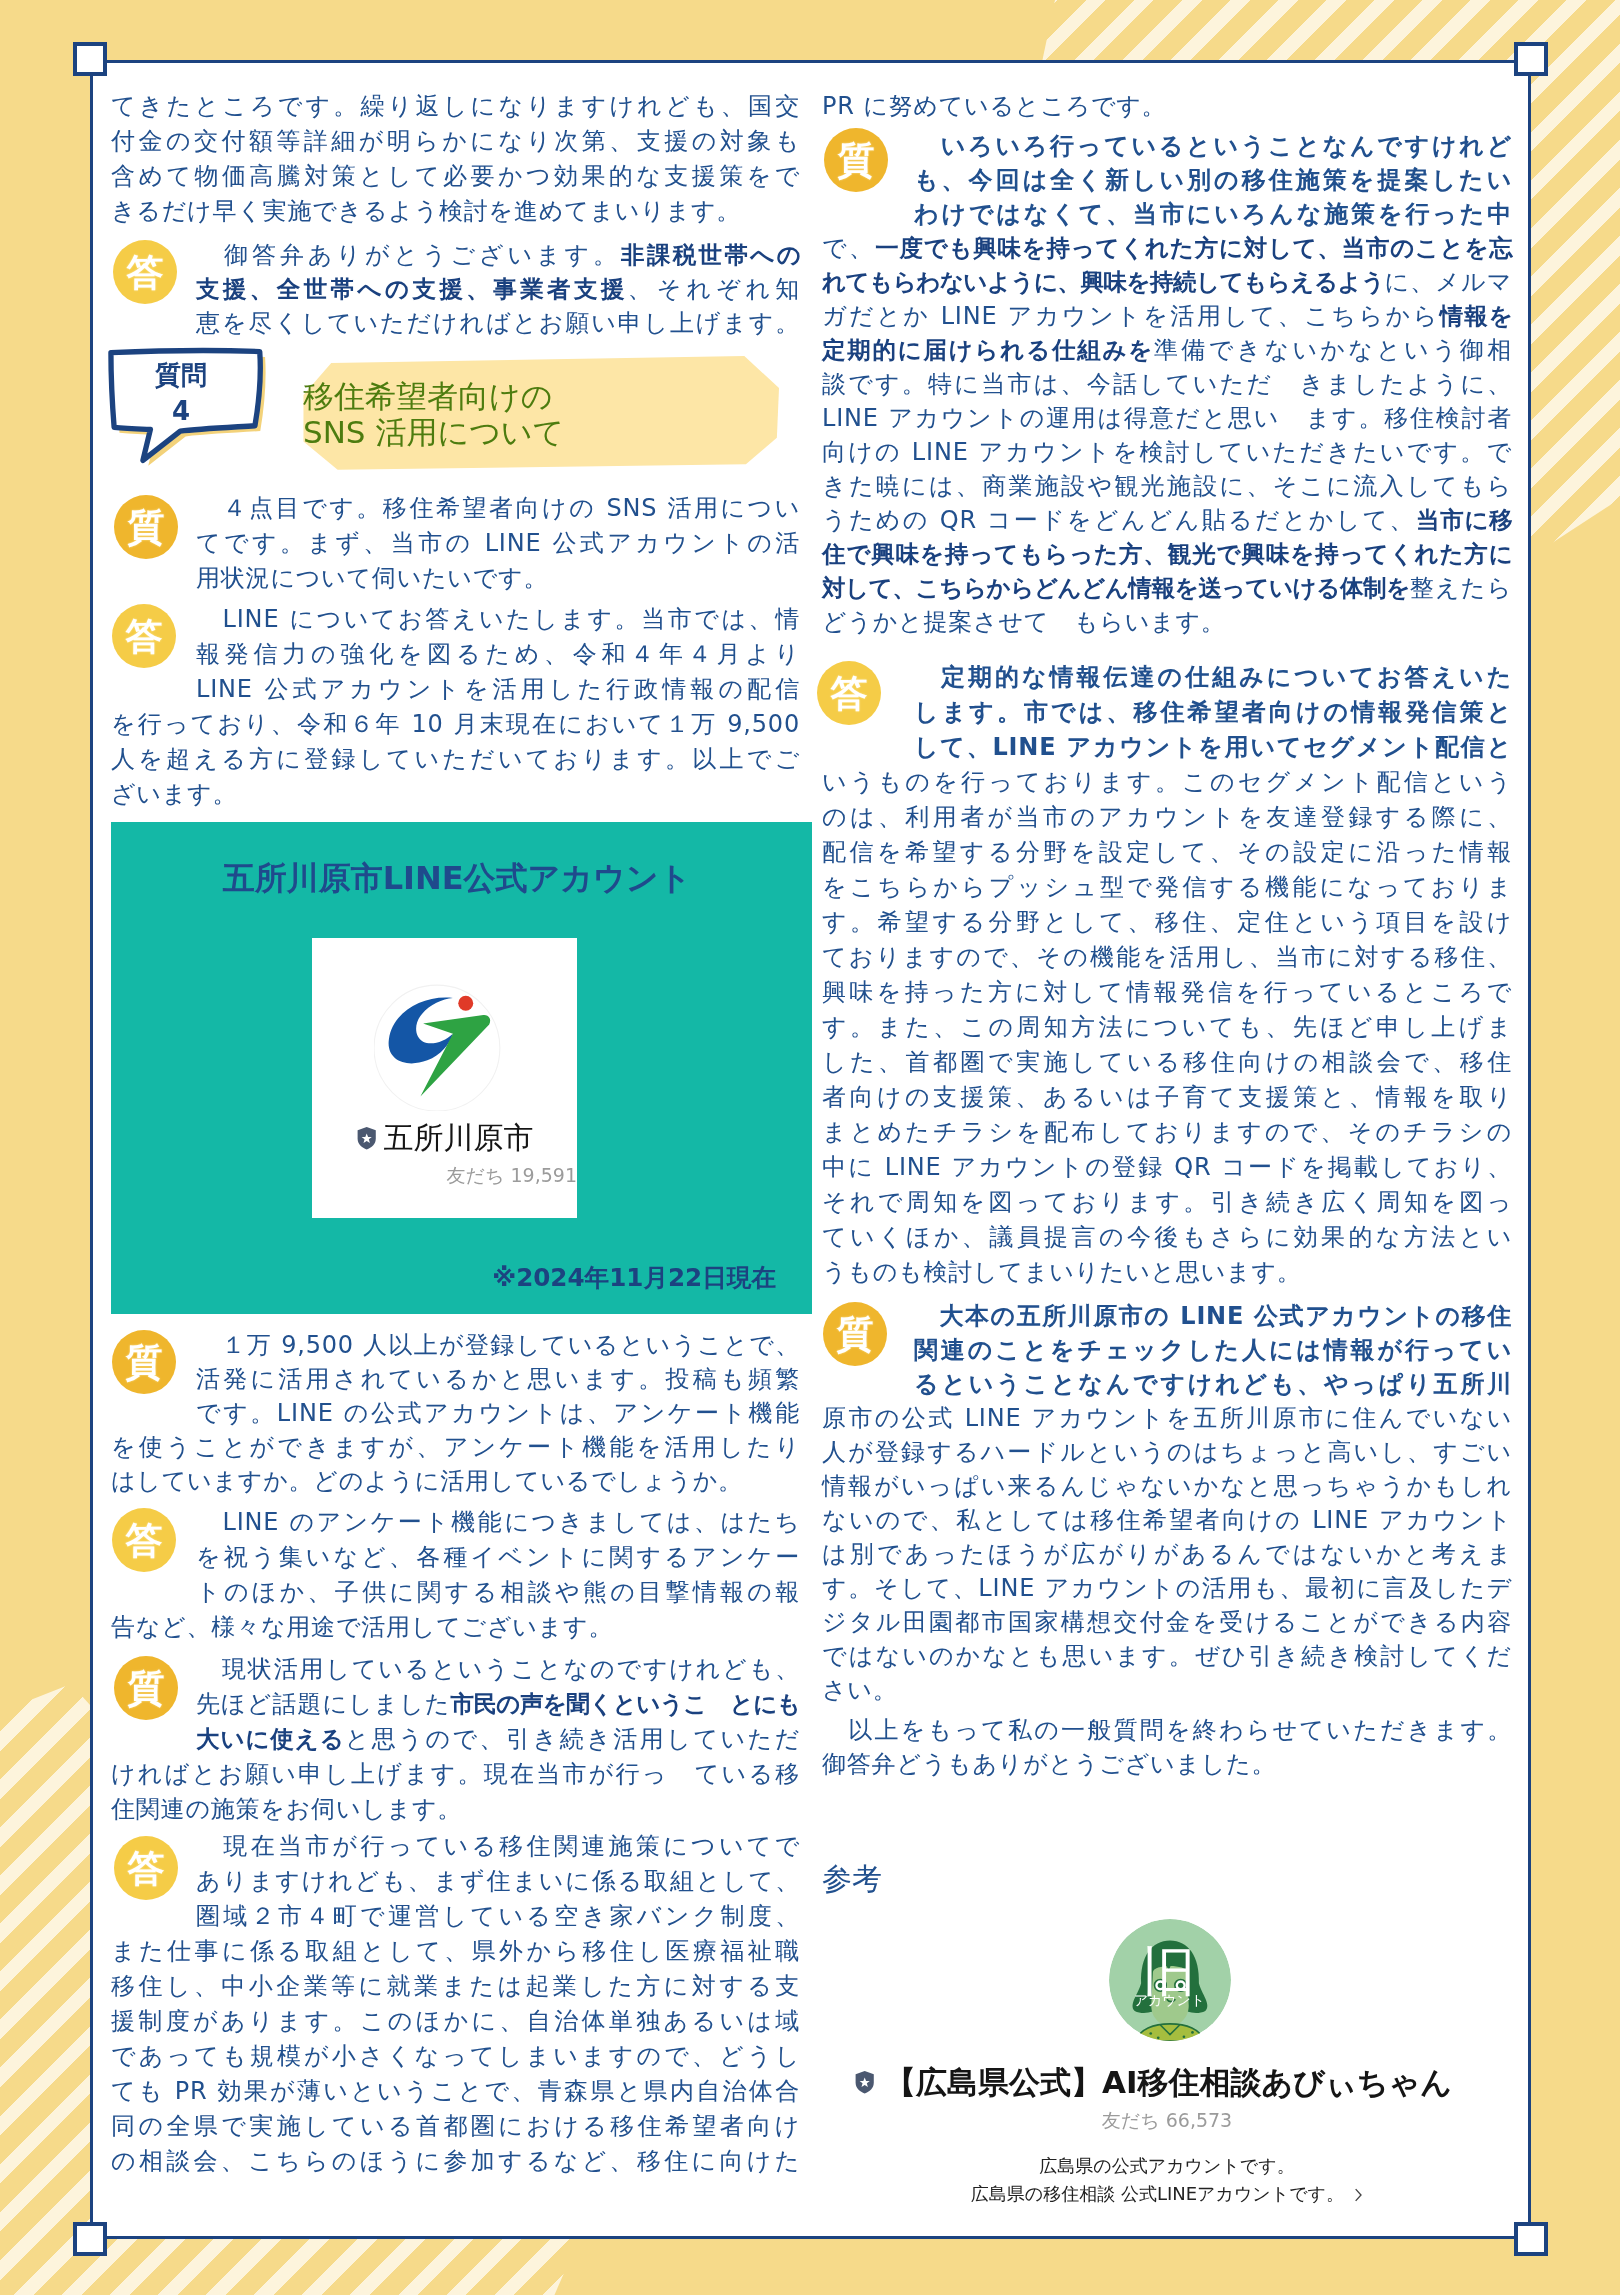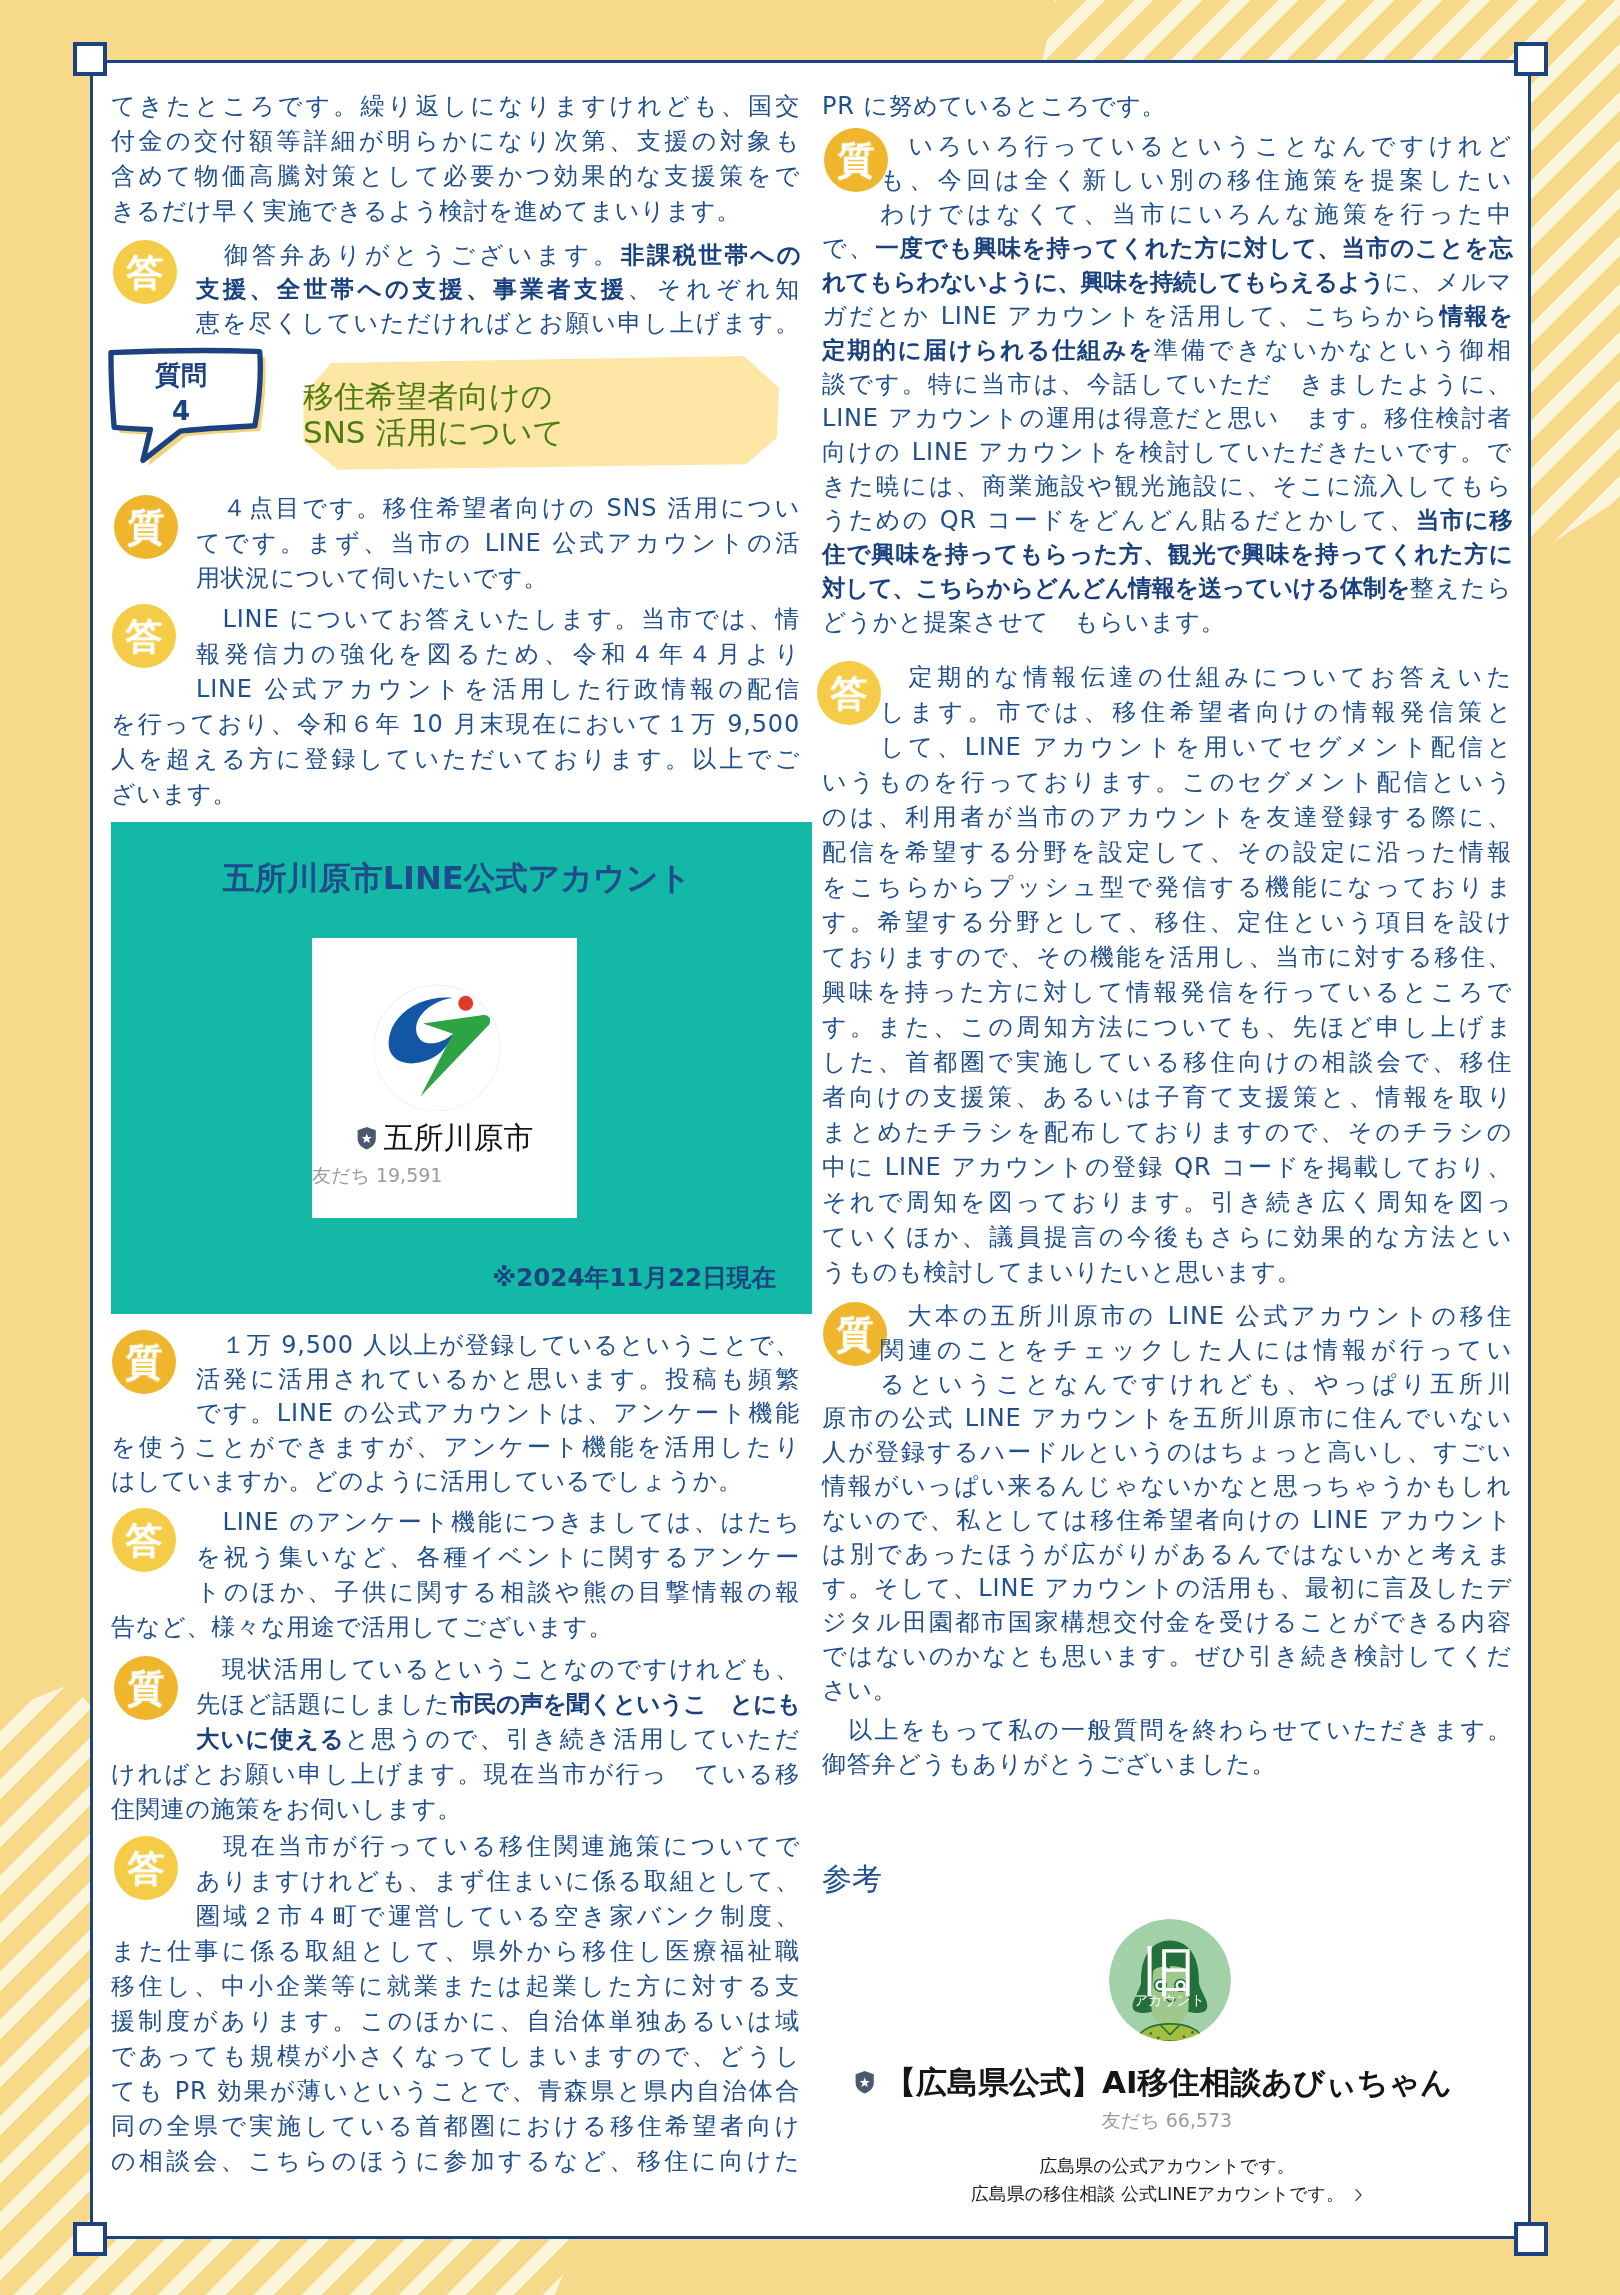--- a/index.html
+++ b/index.html
@@ -28,21 +28,21 @@
 
   .para {
     position:absolute; color:#21508e;
     font-size:24px; letter-spacing:0.8px;
   }
   .para.left-col { left:111px; width:689px; }
   .para.right-col { left:822px; width:690px; }
   .line { white-space:nowrap; text-align:left; overflow:visible; }
   .line.just { text-align:justify; text-align-last:justify; }
   .left-col .line.ind { margin-left:85px; }
-  .right-col .line.ind { margin-left:58px; }
+  .right-col .line.ind { margin-left:92px;font-weight:bold; }
   .line .b { font-weight:700; color:#1a417f; font-size:23.5px; letter-spacing:-0.8px; }
 
   .badge {
     position:absolute; width:64px; height:64px; border-radius:50%;
     color:#ffffff; font-size:37px; font-weight:700;
     display:flex; align-items:center; justify-content:center;
     text-shadow: 0 0 2.1px rgba(255,236,170,0.9);
     line-height:1;
   }
   .badge.q { background:#efb62d; }
@@ -56,21 +56,21 @@
     color:#4d7c0f; font-weight:400; font-size:31px; line-height:36px; }
 
   .line-box { position:absolute; left:111px; top:822px; width:701px; height:492px; background:#14b8a6; }
   .line-box-title { position:absolute; left:0; width:692px; top:38px; text-align:center;
     color:#1f4a8c; font-weight:700; font-size:32px; line-height:37px; }
   .line-card { position:absolute; left:201px; top:116px; width:265px; height:280px; background:#fff; }
   .line-card .logo { position:absolute; left:62px; top:45px; width:128px; height:128px; }
   .acct-row { position:absolute; left:0; width:265px; display:flex; justify-content:center; align-items:center; gap:6.4px; }
   .acct-name { font-size:30px; color:#151515; line-height:34px; }
   .shield { width:21.4px; height:24.6px; display:block; }
-  .friends { position:absolute; left:0; width:265px; text-align:left; color:#9b9b9b; font-size:19px; line-height:21.4px; }
+  .friends { position:absolute; left:0; width:265px; text-align:right; color:#9b9b9b; font-size:19px; line-height:21.4px; }
   .line-box-note { position:absolute; right:36px; top:441px; color:#1c4380; font-weight:700; font-size:24.6px; line-height:30px; }
 
   .ref-label { position:absolute; left:822px; top:1865px; color:#21508e; font-size:30px; line-height:28px; }
   .avatar { position:absolute; left:1109px; top:1919px; width:122px; height:122px; }
   .ref-title-row { position:absolute; left:854px; width:678px; top:2064px; display:flex; align-items:center; gap:9.6px; }
   .ref-title { font-size:31px; font-weight:700; color:#151515; line-height:37px; white-space:nowrap; }
   .ref-friends { position:absolute; left:822px; width:690px; top:2110px; text-align:center; color:#9b9b9b; font-size:19px; line-height:21.4px; }
   .ref-desc { position:absolute; left:822px; width:690px; text-align:center; color:#222; font-size:18px; line-height:21.4px; }
   .chev { display:inline-block; width:10.7px; height:16px; vertical-align:middle; margin-left:8.5px; }
 </style>

